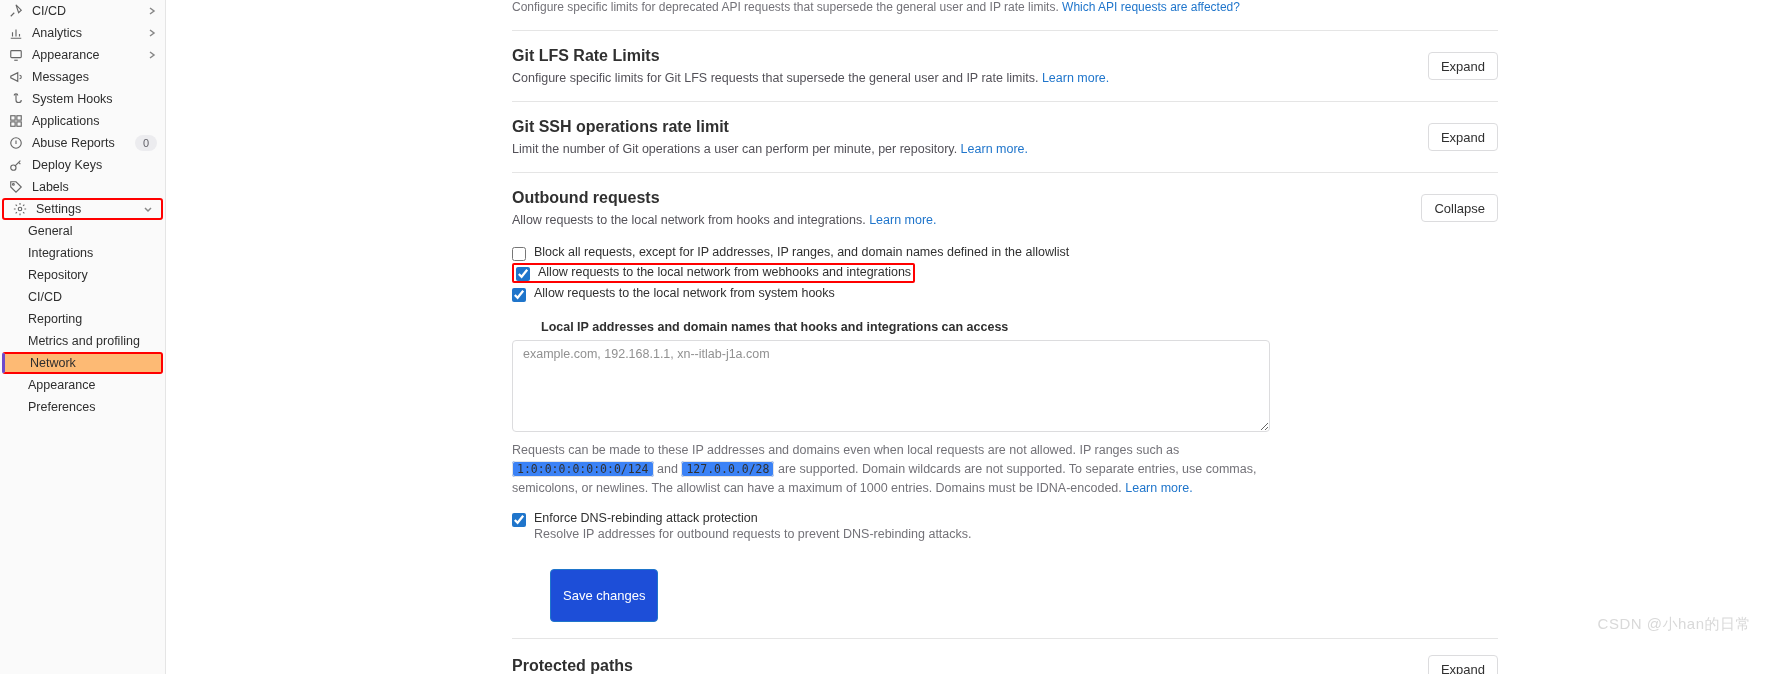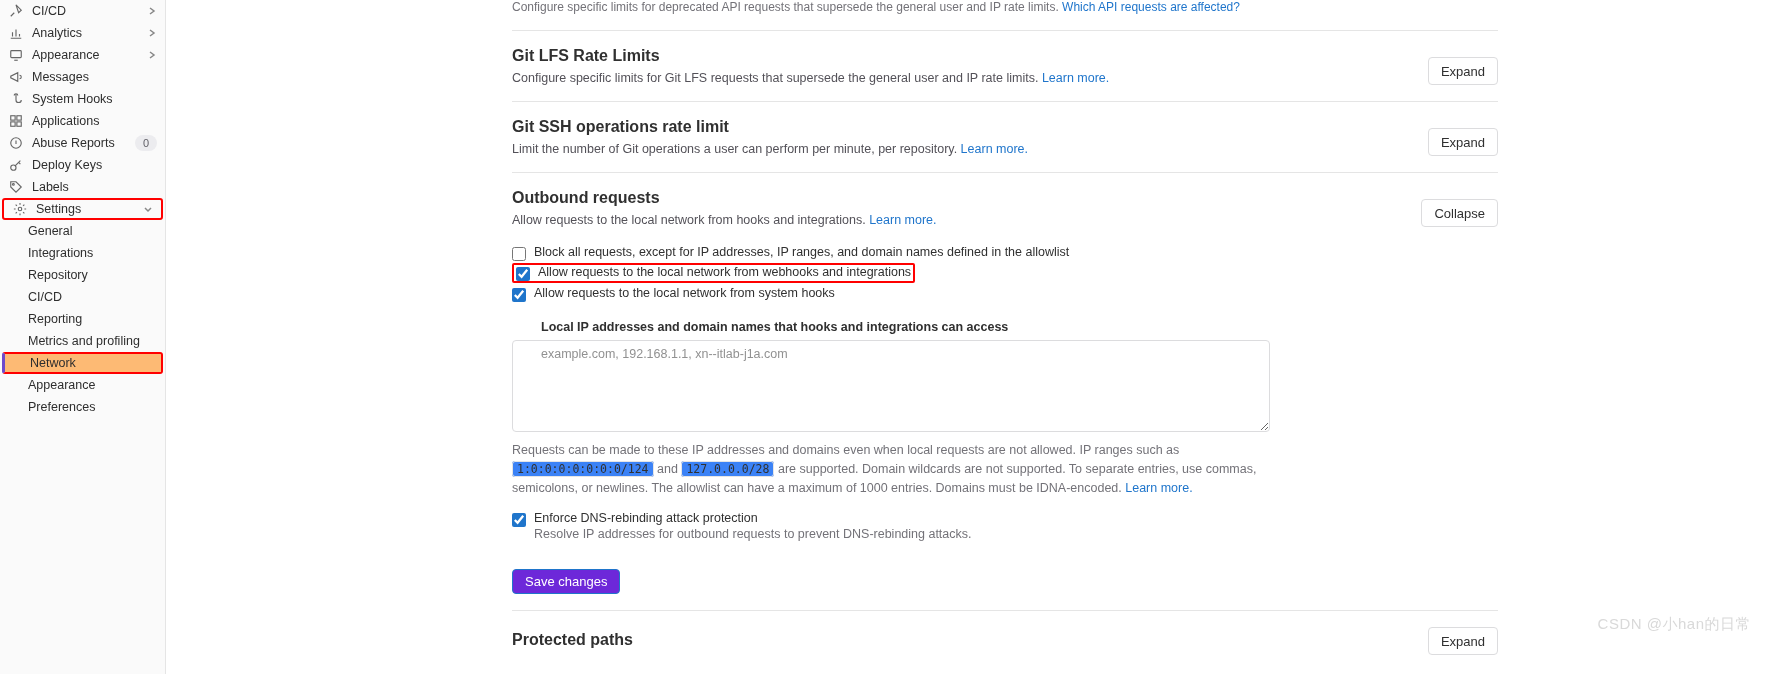--- a/index.html
+++ b/index.html
@@ -9,32 +9,32 @@
 .nav-item { display: flex; align-items: center; height: 22px; padding: 0 8px; color: #2e2e2e; font-size: 12.5px; cursor: pointer; position: relative; }
 .nav-item .icon { width: 16px; height: 16px; margin-right: 8px; color: #666; display: flex; align-items: center; justify-content: center; }
 .nav-item .chevron { margin-left: auto; color: #888; }
 .nav-item .badge { margin-left: auto; background: #ececef; color: #626168; border-radius: 10px; font-size: 11px; padding: 0 8px; height: 16px; display: flex; align-items: center; }
 .sub-item { display: flex; align-items: center; height: 22px; padding-left: 28px; font-size: 12.5px; color: #2e2e2e; cursor: pointer; position: relative; }
 .sub-item.active { background: #fdba74; border-left: 3px solid #6e49cb; padding-left: 25px; font-weight: 400; }
 .highlight-red { border: 2px solid #ff0000; border-radius: 3px; }
 .content { flex: 1; padding-left: 346px; padding-right: 260px; padding-top: 0; }
 .section { border-bottom: 1px solid #e5e5e5; padding: 16px 0; }
 .section-no-border { padding: 16px 0 2px 0; }
-.section-header { display: flex; align-items: flex-end; justify-content: space-between; }
+.section-header { display: flex; align-items: center; justify-content: space-between; }
 .section-title { font-size: 16px; font-weight: 600; color: #303030; margin-bottom: 6px; }
 .section-desc { font-size: 12.5px; color: #535158; }
 .link { color: #1f75cb; cursor: pointer; }
 .btn { background: #fff; border: 1px solid #dcdcde; border-radius: 4px; padding: 4px 12px; font-size: 13px; color: #303030; cursor: pointer; height: 28px; }
-.btn-primary { background: #6d28d9; color: #fff; border: 1px solid #1f75cb; padding: 4px 12px; height: auto; }
+.btn-primary { background: #1d4ed8; color: #fff; border: 1px solid #1f75cb; padding: 18px 12px; height: auto; margin-left: 38px; }
 .checkbox-row { display: flex; align-items: flex-start; margin-bottom: 2px; font-size: 12.5px; }
 .checkbox-row input[type=checkbox] { margin-right: 8px; margin-top: 2px; width: 14px; height: 14px; accent-color: #1f75cb; }
 .checkbox-row .label { color: #303030; }
 .checkbox-row .sub { display: block; color: #737278; margin-top: 2px; }
 .field-label { font-size: 12.5px; font-weight: 600; color: #303030; margin-top: 18px; margin-bottom: 6px; display: block; padding-left: 29px; }
-.textarea { width: 758px; height: 92px; border: 1px solid #dcdcde; border-radius: 4px; padding: 6px 28px; font-size: 12.5px; font-family: inherit; resize: both; color: #303030; }
+.textarea { width: 758px; height: 92px; border: 1px solid #dcdcde; border-radius: 4px; padding: 6px 10px; font-size: 12.5px; font-family: inherit; resize: both; color: #303030; }
 .textarea::placeholder { color: #919191; }
 .help-text { font-size: 12.5px; color: #737278; margin-top: 6px; line-height: 1.5; max-width: 760px; }
 code { background: #3b82f6; border: 1px solid #e5e5e5; border-radius: 3px; padding: 0 4px; font-family: Menlo, Monaco, Consolas, monospace; font-size: 11.5px; color: #303030; }
 .truncated-desc { font-size: 12px; color: #737278; margin-bottom: 4px; }
 .watermark { position: fixed; right: 18px; bottom: 40px; color: #d9d9d9; font-size: 15px; letter-spacing: 0.5px; pointer-events: none; }
 svg { display: block; }
 .red-inline { border: 2px solid #ff0000; border-radius: 2px; padding: 0 2px; display: inline-flex; align-items: center; }
 </style>
 </head>
 <body>

